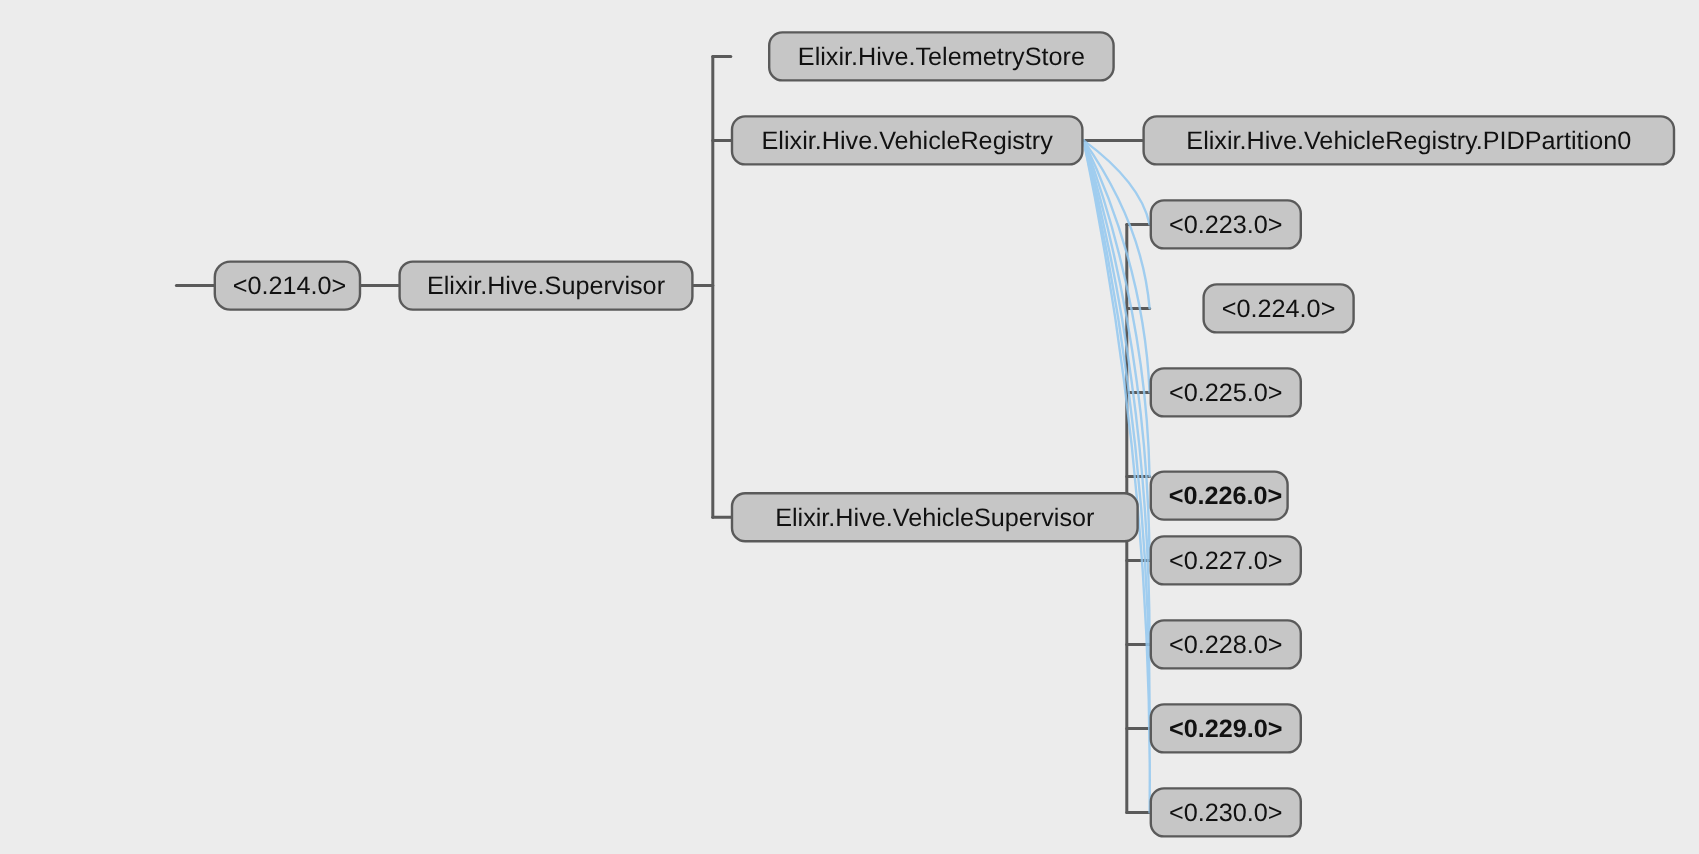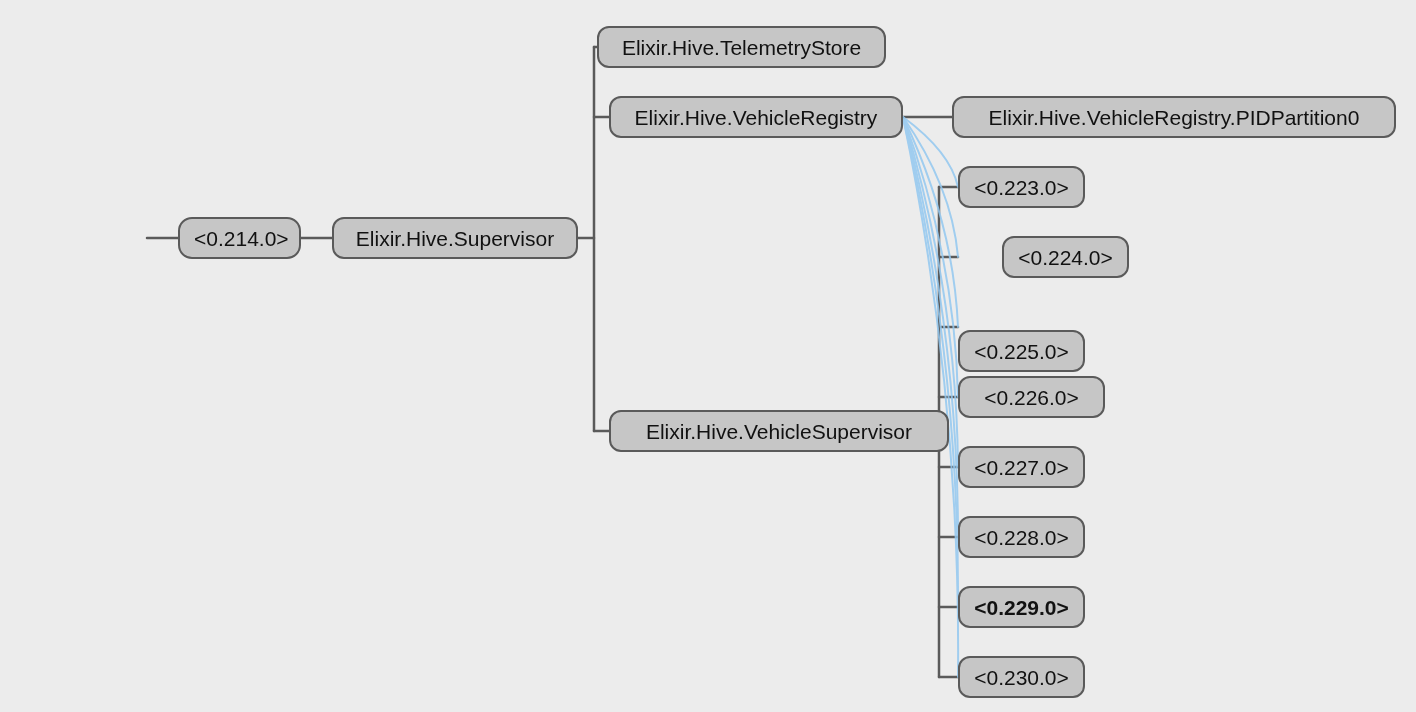--- a/index.html
+++ b/index.html
@@ -69,25 +69,25 @@
         <path d="M 903 117 Q 953.5 222 958 327"></path>
         <path d="M 903 117 Q 955 257 958 397"></path>
         <path d="M 903 117 Q 956.5 292 958 467"></path>
         <path d="M 903 117 Q 958 327 958 537"></path>
         <path d="M 903 117 Q 959.5 362 958 607"></path>
         <path d="M 903 117 Q 961 397 958 677"></path>
       </g>
   </svg>
     <div class="node" style="left: 178px; top: 217px; width: 123px; height: 42px; border-radius: 14px;">&lt;0.214.0&gt;</div>
     <div class="node" style="left: 332px; top: 217px; width: 246px; height: 42px; border-radius: 12px;">Elixir.Hive.Supervisor</div>
-    <div class="node" style="left: 597px; top: 26px; width: 289px; height: 42px;">Elixir.Hive.TelemetryStore</div>
+    <div class="node" style="left: 640px; top: 26px; width: 289px; height: 42px;">Elixir.Hive.TelemetryStore</div>
     <div class="node" style="left: 609px; top: 96px; width: 294px; height: 42px;">Elixir.Hive.VehicleRegistry</div>
     <div class="node" style="left: 609px; top: 410px; width: 340px; height: 42px;">Elixir.Hive.VehicleSupervisor</div>
     <div class="node" style="left: 952px; top: 96px; width: 444px; height: 42px;">Elixir.Hive.VehicleRegistry.PIDPartition0</div>
     <div class="node" style="left: 958px; top: 166px; width: 127px; height: 42px;">&lt;0.223.0&gt;</div>
     <div class="node" style="left: 958px; top: 236px; width: 127px; height: 42px; margin-left: 44px;">&lt;0.224.0&gt;</div>
-    <div class="node" style="left: 958px; top: 306px; width: 127px; height: 42px; margin-top: 24px;">&lt;0.225.0&gt;</div>
-    <div class="node" style="left: 958px; top: 376px; width: 147px; height: 42px;">&lt;0.226.0&gt;</div>
+    <div class="node" style="left: 958px; top: 306px; width: 127px; height: 42px;">&lt;0.225.0&gt;</div>
+    <div class="node" style="left: 958px; top: 392px; width: 116px; height: 42px; font-weight: bold;">&lt;0.226.0&gt;</div>
     <div class="node" style="left: 958px; top: 446px; width: 127px; height: 42px;">&lt;0.227.0&gt;</div>
     <div class="node" style="left: 958px; top: 516px; width: 127px; height: 42px;">&lt;0.228.0&gt;</div>
     <div class="node" style="left: 958px; top: 586px; width: 127px; height: 42px; font-weight: bold;">&lt;0.229.0&gt;</div>
     <div class="node" style="left: 958px; top: 656px; width: 127px; height: 42px;">&lt;0.230.0&gt;</div>
   </div>
 
 </body></html>

